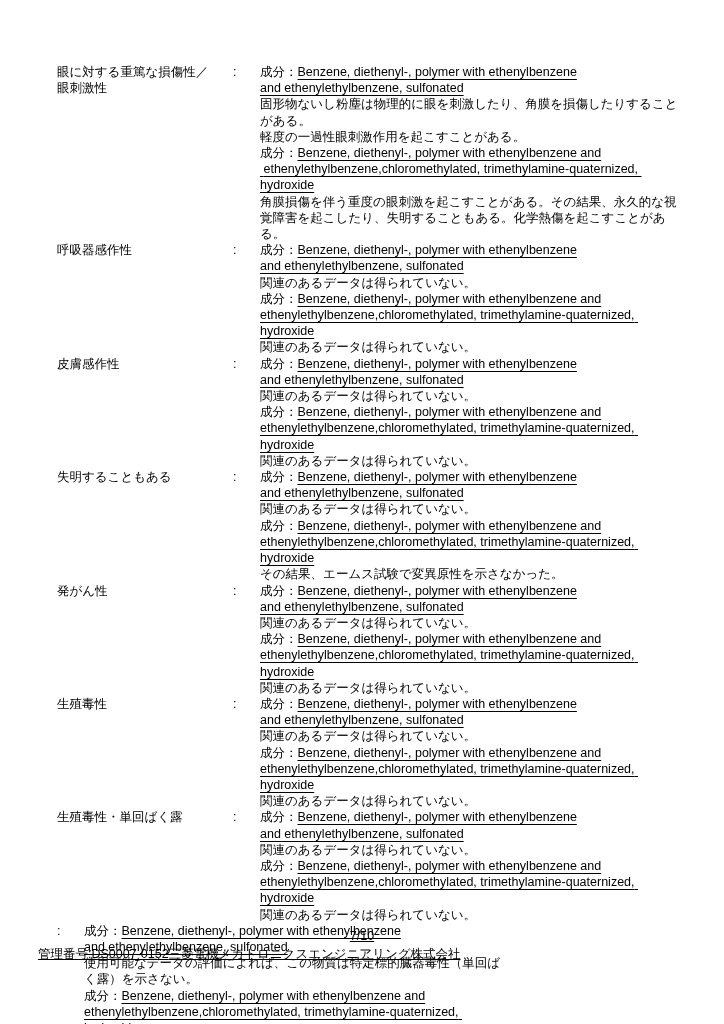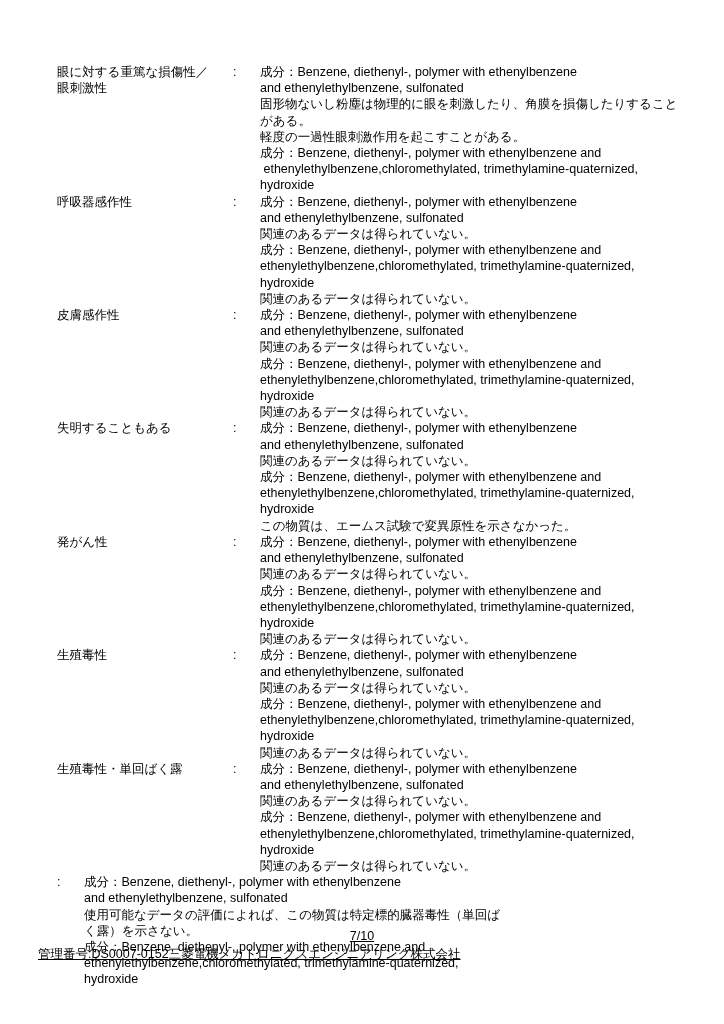--- a/index.html
+++ b/index.html
@@ -16,21 +16,21 @@
   .doc {
     position:absolute;
     left:57px; top:64px;
     width:623px;
   }
   .section { display:flex; align-items:flex-start; }
   .label { width:176px; flex:0 0 176px; }
   .colon { width:27px; flex:0 0 27px; }
   .content { width:420px; flex:0 0 420px; }
   .line { white-space:pre-wrap; word-break:break-word; }
-  .u { text-underline-offset:2.5px; text-decoration-thickness:1px; }
+  .u { text-decoration:underline; text-underline-offset:2.5px; text-decoration-thickness:1px; }
   .footer {
     position:absolute;
     left:38px; right:38px; top:929px;text-decoration:underline;
   }
   .page-num { text-align:center; line-height:15px; }
   .footer-row {
     display:flex; justify-content:flex-start; align-items:flex-start;
     margin-top:2px;
   }
 </style>
@@ -45,20 +45,21 @@
           <div class="line">眼刺激性</div>
         </div>
         <div class="colon">:</div>
         <div class="content">
           <div class="line"><span>成分：</span><span class="u">Benzene, diethenyl-, polymer with ethenylbenzene</span></div>
           <div class="line"><span class="u">and ethenylethylbenzene, sulfonated</span></div>
           <div class="line"><span>固形物ないし粉塵は物理的に眼を刺激したり、角膜を損傷したりすることがある。</span></div>
           <div class="line"><span>軽度の一過性眼刺激作用を起こすことがある。</span></div>
           <div class="line"><span>成分：</span><span class="u">Benzene, diethenyl-, polymer with ethenylbenzene and</span></div>
           <div class="line"><span class="u"> ethenylethylbenzene,chloromethylated, trimethylamine-quaternized, hydroxide</span></div>
+          <div class="line"><span>角膜損傷を伴う重度の眼刺激を起こすことがある。その結果、永久的な視覚障害を起こしたり、失明することもある。化学熱傷を起こすことがある。</span></div>
         </div>
       </div>
       <div class="section">
         <div class="label">
           <div class="line">呼吸器感作性</div>
         </div>
         <div class="colon">:</div>
         <div class="content">
           <div class="line"><span>成分：</span><span class="u">Benzene, diethenyl-, polymer with ethenylbenzene</span></div>
           <div class="line"><span class="u">and ethenylethylbenzene, sulfonated</span></div>
@@ -86,21 +87,21 @@
         <div class="label">
           <div class="line">失明することもある</div>
         </div>
         <div class="colon">:</div>
         <div class="content">
           <div class="line"><span>成分：</span><span class="u">Benzene, diethenyl-, polymer with ethenylbenzene</span></div>
           <div class="line"><span class="u">and ethenylethylbenzene, sulfonated</span></div>
           <div class="line"><span>関連のあるデータは得られていない。</span></div>
           <div class="line"><span>成分：</span><span class="u">Benzene, diethenyl-, polymer with ethenylbenzene and</span></div>
           <div class="line"><span class="u">ethenylethylbenzene,chloromethylated, trimethylamine-quaternized, hydroxide</span></div>
-          <div class="line"><span>この物質は、エームス試験で変異原性を示さなかった。</span></div>
+          <div class="line"><span>その結果、エームス試験で変異原性を示さなかった。</span></div>
         </div>
       </div>
       <div class="section">
         <div class="label">
           <div class="line">発がん性</div>
         </div>
         <div class="colon">:</div>
         <div class="content">
           <div class="line"><span>成分：</span><span class="u">Benzene, diethenyl-, polymer with ethenylbenzene</span></div>
           <div class="line"><span class="u">and ethenylethylbenzene, sulfonated</span></div>

